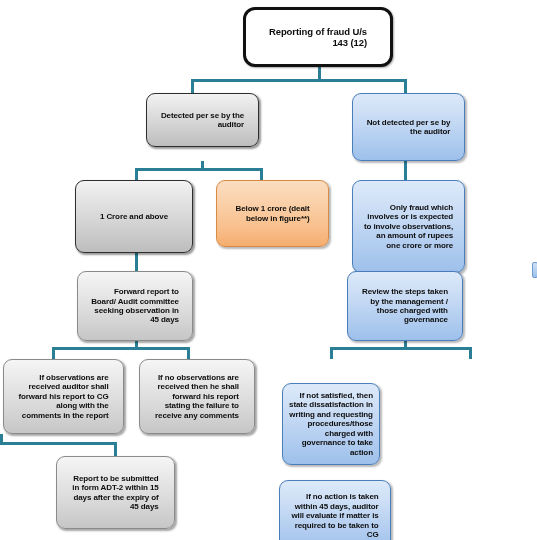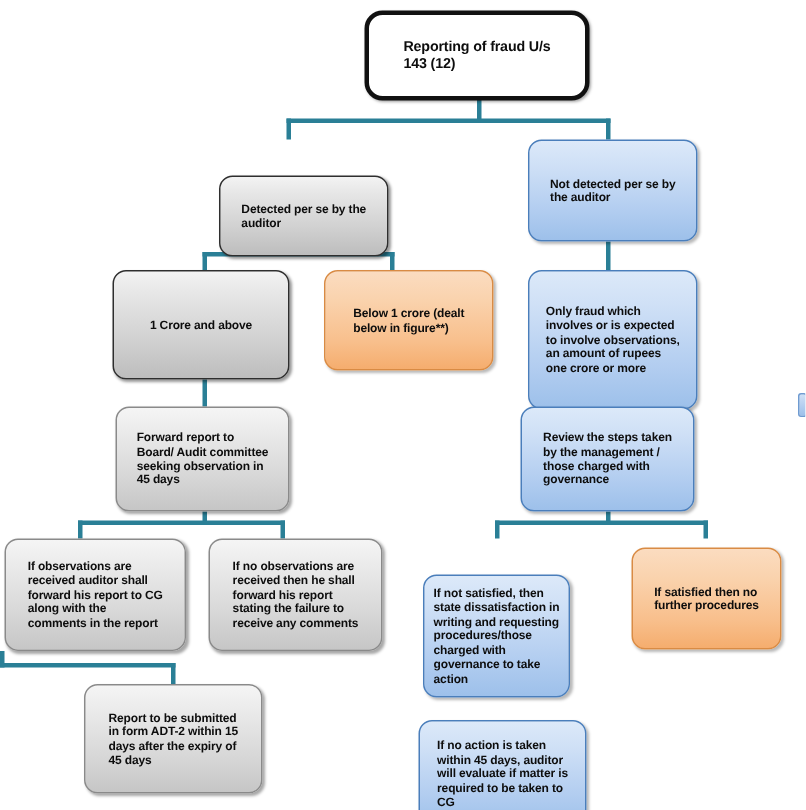--- a/index.html
+++ b/index.html
@@ -26,21 +26,21 @@
   .conn-h { height: 3px; }
   .conn-v { width: 3px; }
 
   
   .node {
     position: absolute;
     box-sizing: border-box;
     display: flex;
     align-items: center;
     justify-content: center;
-    text-align: left;
+    text-align: right;
     border-radius: 9px;
     font-weight: bold;
     color: #0d0d0d;
     line-height: 1.18;
     padding: 4px 6px;
     letter-spacing: -0.1px;
   }
 
   .node-root {
     background: #ffffff;
@@ -126,21 +126,21 @@
 
   <div class="conn conn-v" style="left:330px; top:441px; height:23px;"></div>
 
   <div class="node node-root" style="left:243px; top:7px; width:150px; height:60px;">
     <div>
       <span>Reporting of fraud U/s</span>
       <span>143 (12)</span>
     </div>
   </div>
 
-  <div class="node node-gray" style="left:146px; top:93px; width:113px; height:54px;margin-top:24px;">
+  <div class="node node-gray" style="left:146px; top:93px; width:113px; height:54px;">
     <div>
       <span>Detected per se by the</span>
       <span>auditor</span>
     </div>
   </div>
 
   <div class="node node-blue" style="left:352px; top:93px; width:113px; height:68px;">
     <div>
       <span>Not detected per se by</span>
       <span>the auditor</span>
@@ -213,26 +213,20 @@
       <span>If not satisfied, then</span>
       <span>state dissatisfaction in</span>
       <span>writing and requesting</span>
       <span>procedures/those</span>
       <span>charged with</span>
       <span>governance to take</span>
       <span>action</span>
     </div>
   </div>
 
-  <div class="node node-orange" style="left:421px; top:365px; width:100px; height:68px;">
-    <div>
-      <span>If satisfied then no</span>
-      <span>further procedures</span>
-    </div>
-  </div>
 
   <div class="node node-gray-thin" style="left:56px; top:456px; width:119px; height:73px;">
     <div>
       <span>Report to be submitted</span>
       <span>in form ADT-2 within 15</span>
       <span>days after the expiry of</span>
       <span>45 days</span>
     </div>
   </div>
 

